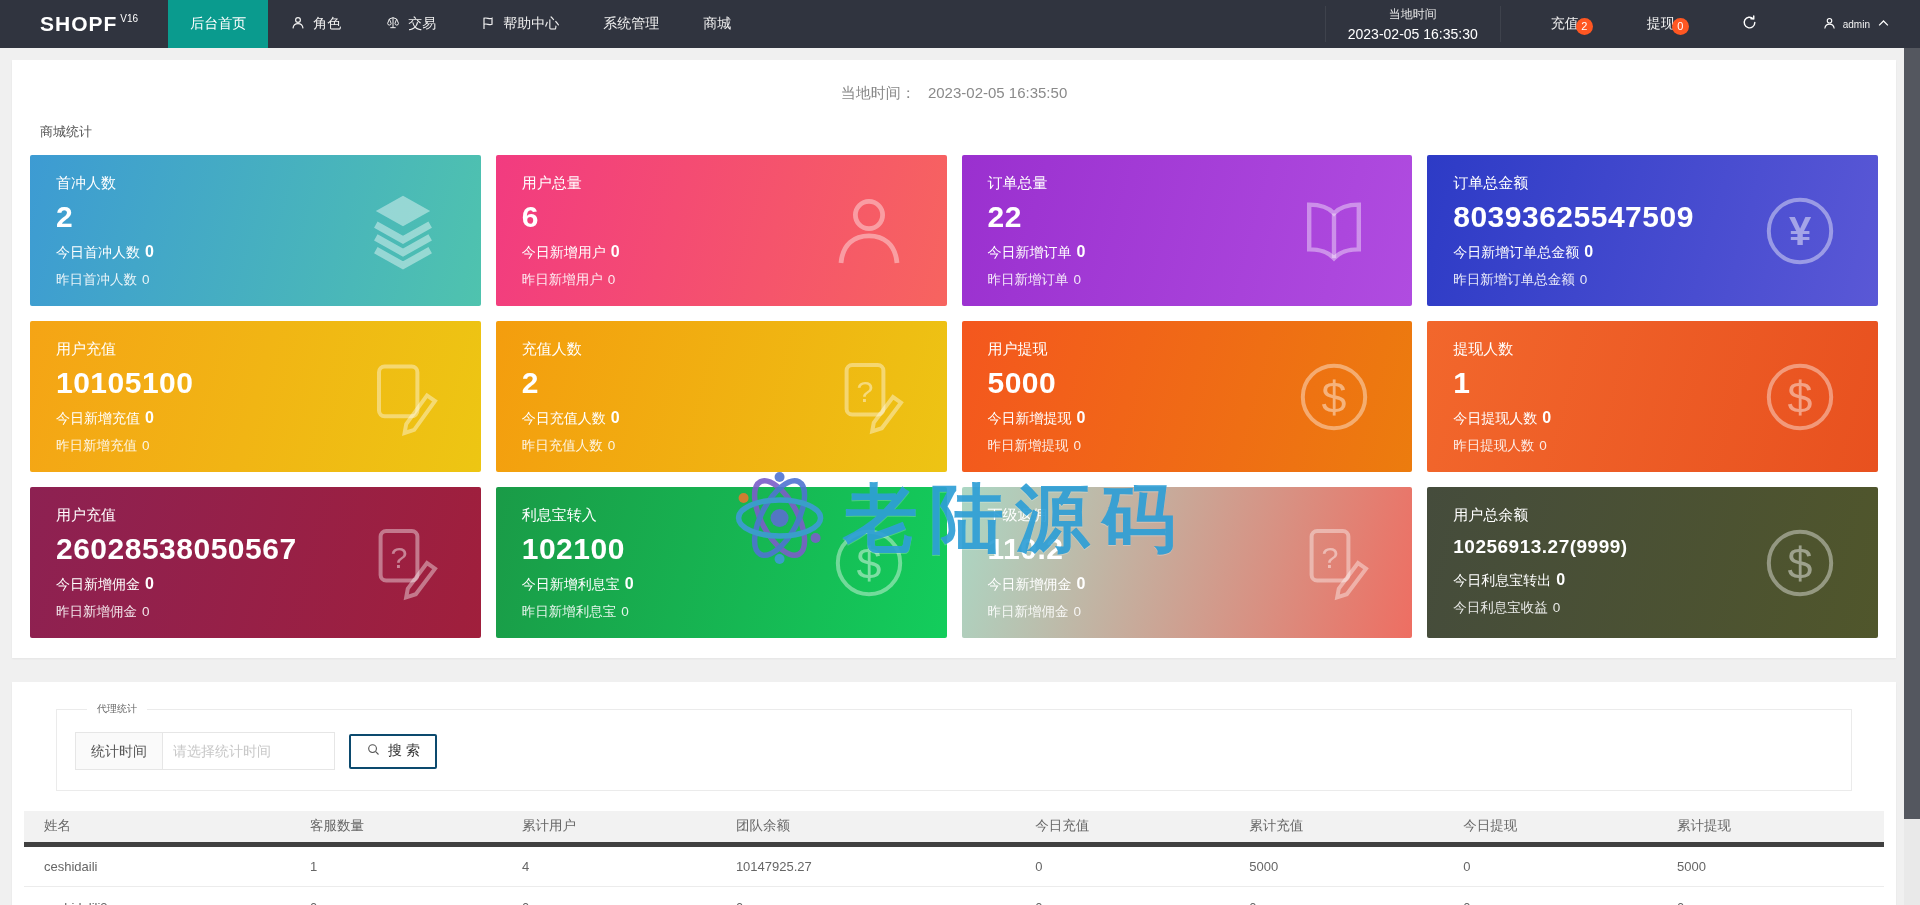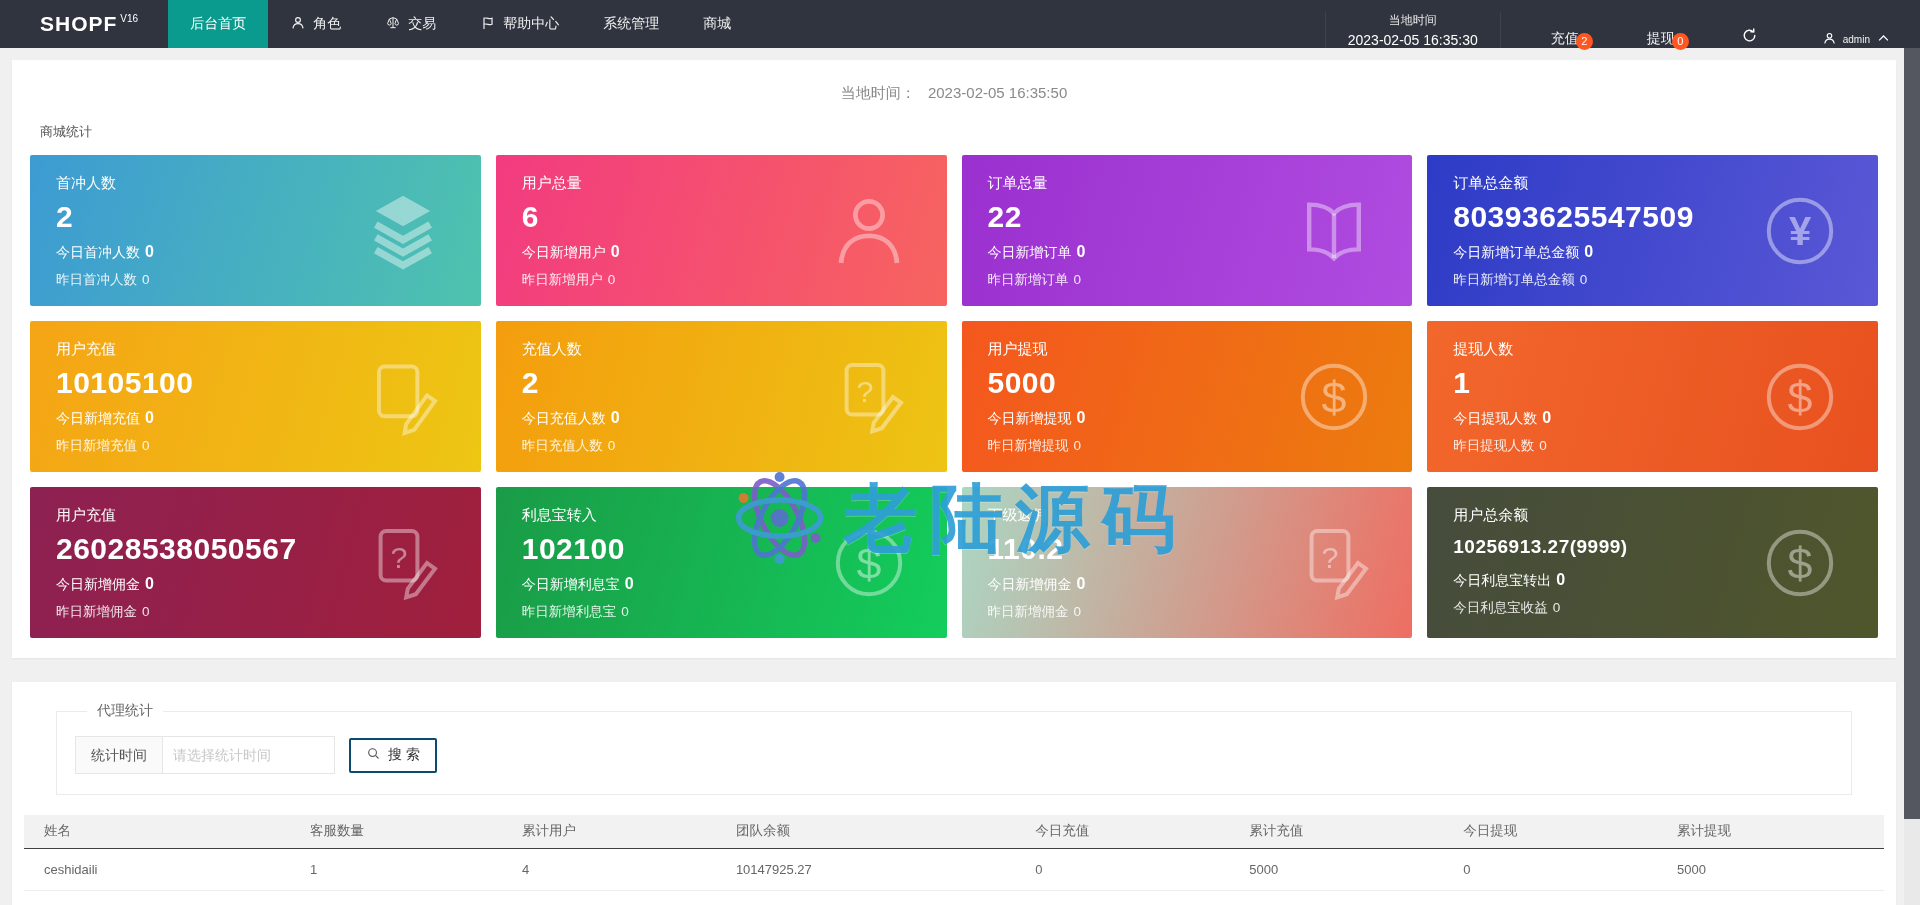--- a/index.html
+++ b/index.html
@@ -8,21 +8,21 @@
 
   
   .navbar { height:48px; background:#30343f; display:flex; align-items:stretch; color:#f2f2f2; position:relative; z-index:5; }
   .logo { display:flex; align-items:center; padding:0 30px 0 40px; min-width:160px; }
   .logo .brand { font-size:21px; font-weight:bold; letter-spacing:1px; color:#fff; }
   .logo sup { font-size:10px; margin-left:3px; transform:translateY(-6px); display:inline-block; color:#fff; }
   .menu { display:flex; align-items:stretch; }
   .menu-item { display:flex; align-items:center; gap:7px; padding:0 22px; font-size:14px; color:#f0f0f0; cursor:pointer; text-decoration:none; }
   .menu-item.active { background:#0a9b8e; color:#fff; }
   .menu-item svg { width:16px; height:16px; }
-  .nav-right { margin-left:auto; display:flex; align-items:flex-end;gap:32px; }
+  .nav-right { margin-left:auto; display:flex; align-items:center;gap:32px; }
   .time-block { display:flex; flex-direction:column; justify-content:center; text-align:center; padding:0 22px;
     border-left:1px solid rgba(255,255,255,.07); border-right:1px solid rgba(255,255,255,.07); }
   .time-block .t1 { font-size:12px; color:#e8e8e8; margin-bottom:3px; }
   .time-block .t2 { font-size:14px; color:#fff; }
   .nav-action { position:relative; display:flex; align-items:center; padding:0 18px; font-size:14px; cursor:pointer; }
   .badge { position:absolute; top:3px; right:4px; background:#ff5722; color:#fff; font-size:11px; min-width:17px; height:17px;
     line-height:17px; border-radius:9px; text-align:center; padding:0 4px; }
   .nav-refresh { display:flex; align-items:center; padding:0 16px; cursor:pointer; }
   .nav-refresh svg { width:17px; height:17px; }
   .nav-user { display:flex; align-items:center; gap:6px; padding:0 29px 0 16px; font-size:10px; cursor:pointer; }
@@ -52,33 +52,33 @@
   
   .watermark { position:absolute; left:50%; top:408px; transform:translateX(-49%); display:flex; align-items:center; gap:14px;
     pointer-events:none; z-index:4; }
   .watermark .wm-text { font-size:74px; font-weight:bold; color:#2f9fd6; letter-spacing:12px; opacity:.92;
     text-shadow:0 1px 0 rgba(255,255,255,.25); }
   .watermark svg { width:100px; height:100px; opacity:.9; }
 
   
   .panel-agent { margin-top:24px; padding:18px 12px 0 12px; min-height:260px; }
   fieldset { border:1px solid #ebebeb; margin:2px 32px 20px 32px; padding:16px 18px 20px; }
-  legend { font-size:14px; color:#666; padding:0 10px; margin-left:12px; }
+  legend { font-size:10px; color:#666; padding:0 10px; margin-left:12px; }
   .filter-row { display:flex; align-items:center; }
   .filter-addon { height:38px; line-height:36px; padding:0 15px; background:#fafafa; border:1px solid #e6e6e6; font-size:14px; color:#555; }
   .filter-input { height:38px; width:172px; border:1px solid #e6e6e6; border-left:none; padding:0 10px; font-size:14px; color:#666; outline:none; }
   .filter-input::placeholder { color:#c8c8c8; }
   .search-btn { margin-left:14px; height:35px; padding:0 15px; background:#fff; border:2px solid #0c4a6e; border-radius:2px;
     font-size:14px; color:#333; display:inline-flex; align-items:center; gap:7px; cursor:pointer;
     font-family:"Liberation Sans","DejaVu Sans",sans-serif; }
   .search-btn svg { width:15px; height:15px; }
 
   table { width:100%; border-collapse:collapse; }
   thead th { background:#f2f2f2; color:#666; font-weight:normal; font-size:13.5px; text-align:left; height:33px; padding-left:20px;
-    border-bottom:1px solid #404040; }
+    border-bottom:5px solid #404040; }
   tbody td { height:42px; padding-left:20px; font-size:13px; color:#666; border-bottom:1px solid #ececec; background:#fff; }
 
   
   .page-scrollbar { position:fixed; right:0; top:48px; width:16px; height:857px; background:#e9e9e9; }
   .page-scrollbar .thumb { width:100%; height:90%; background:#54575f; }
 </style>
 </head>
 <body>
 
 <header class="navbar">

